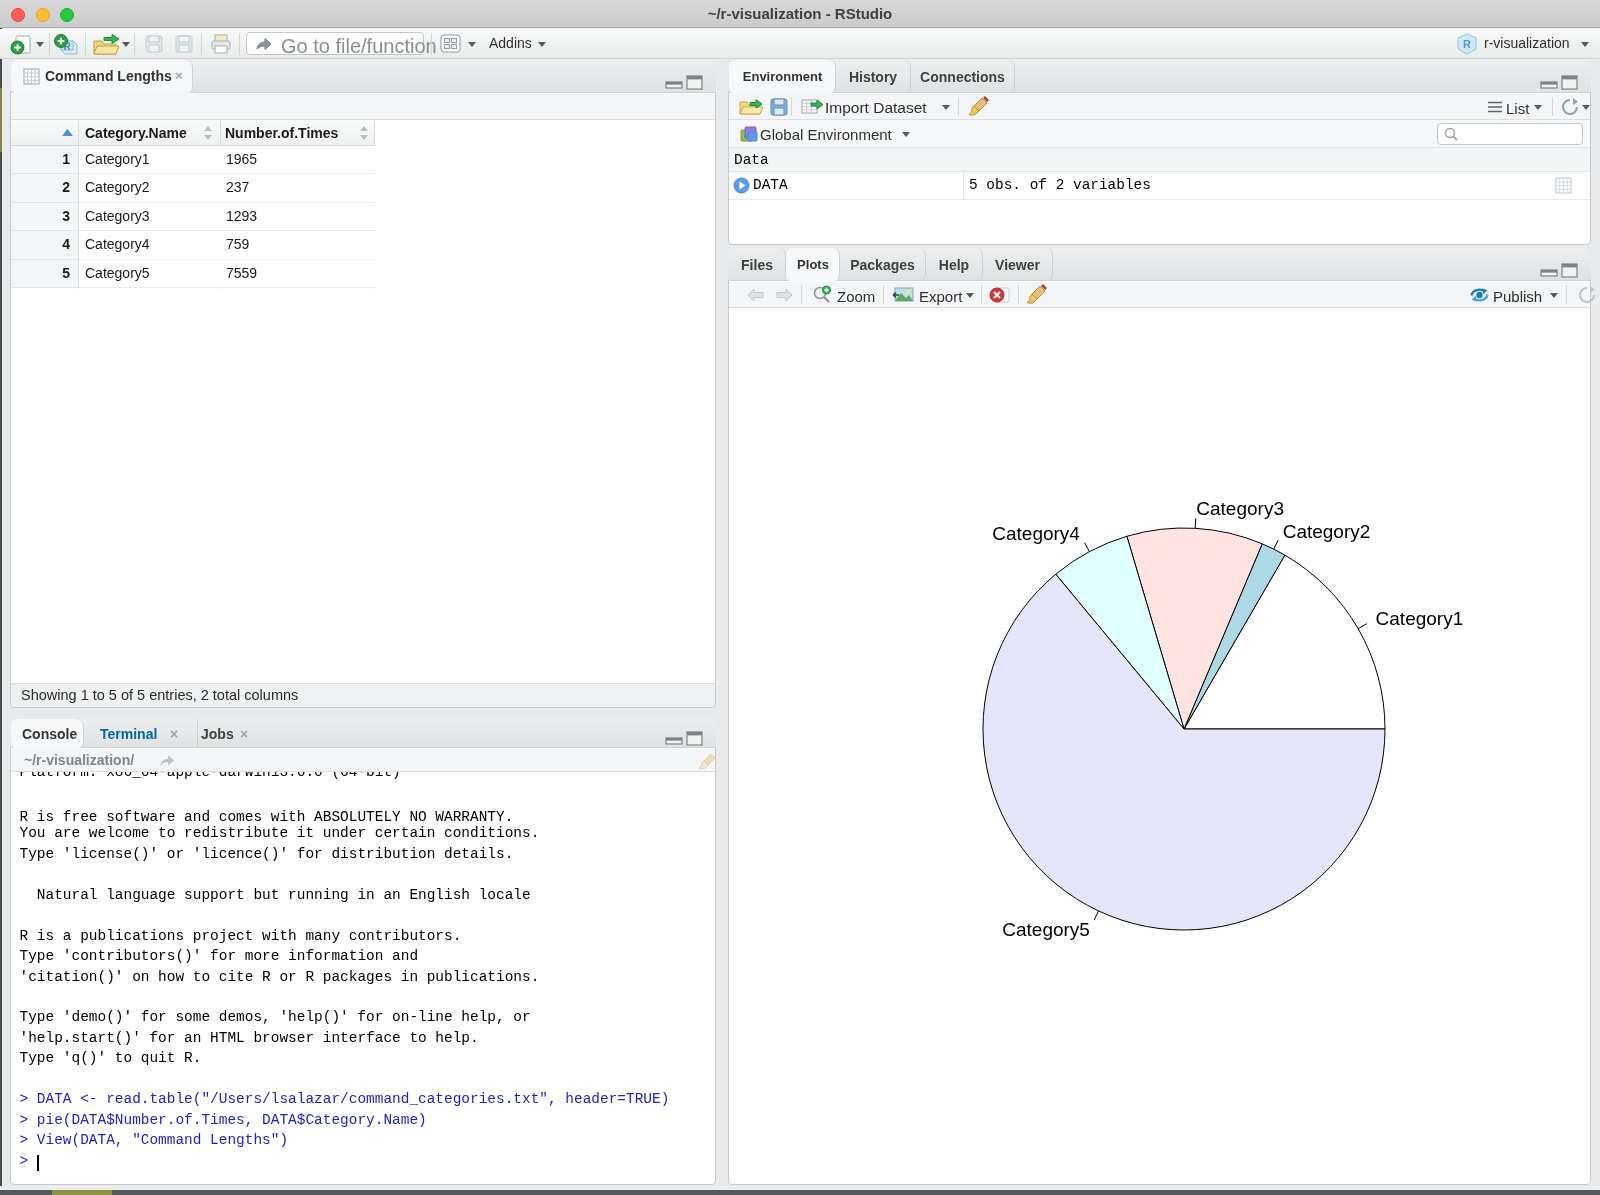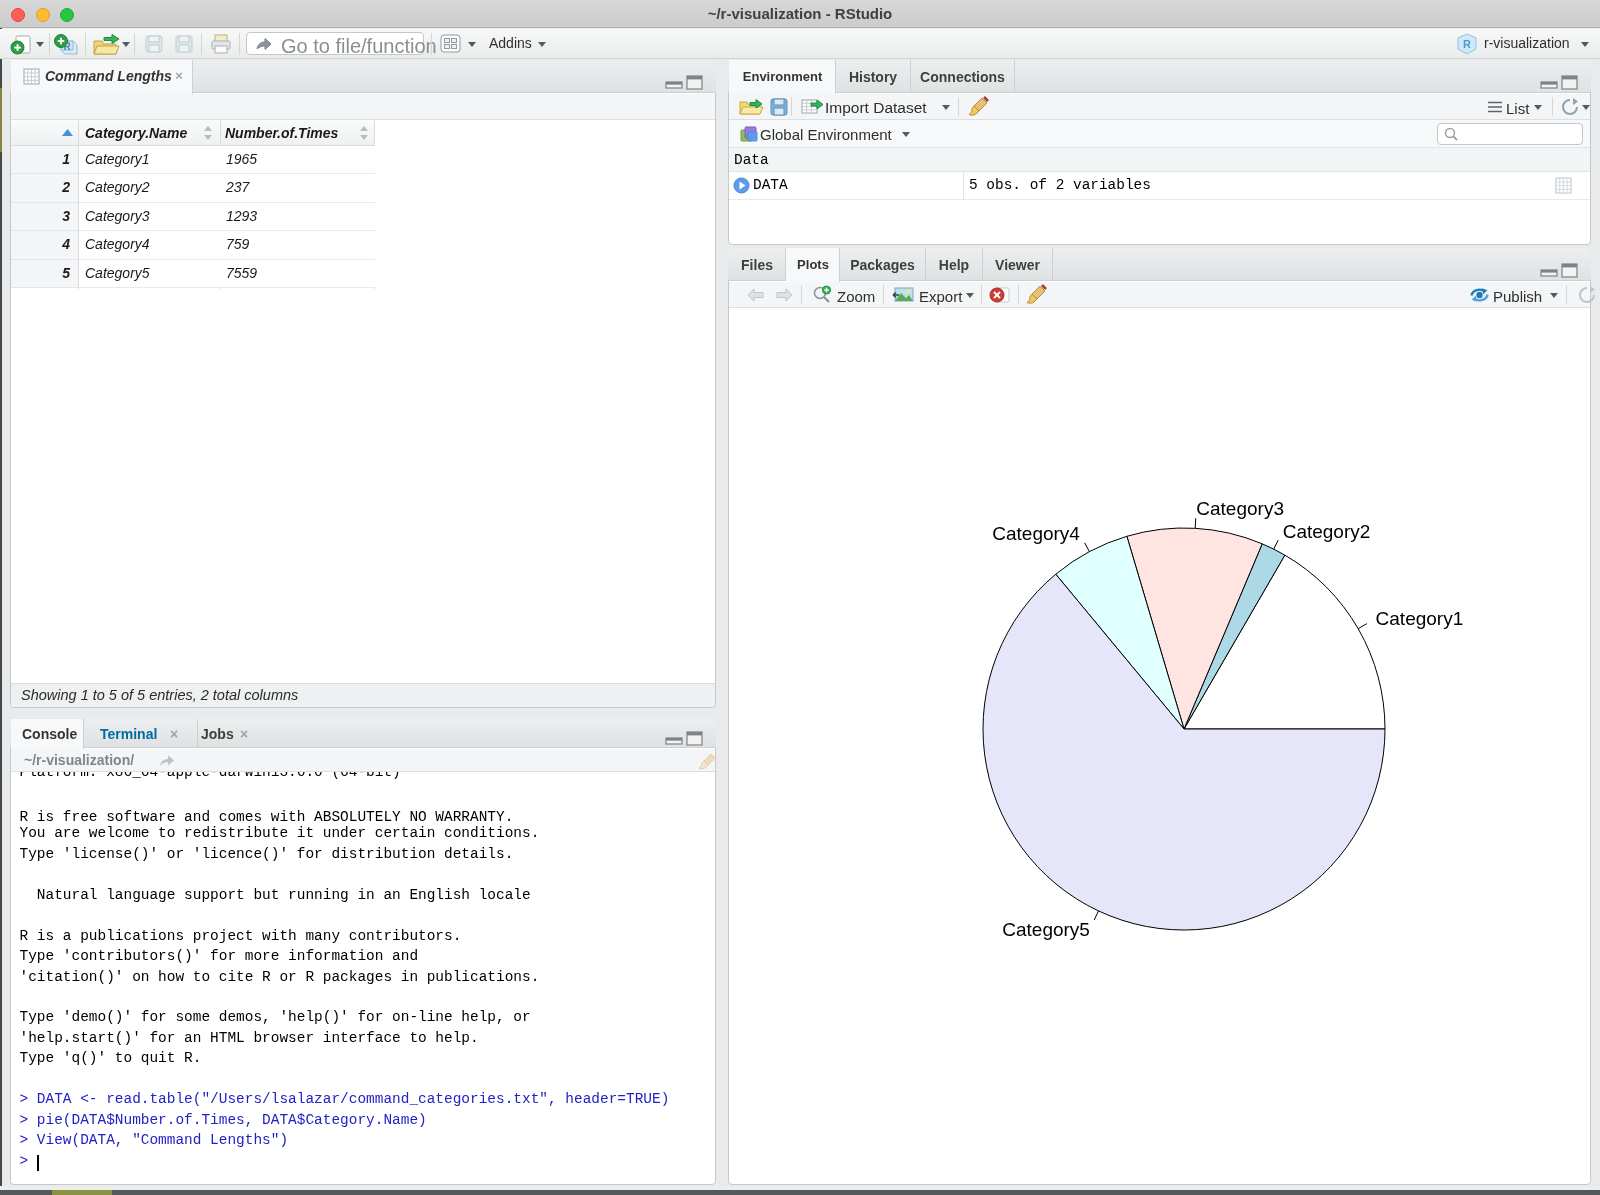--- a/index.html
+++ b/index.html
@@ -16,21 +16,21 @@
 #toolbar { left:0; top:29px; width:1600px; height:30px;
   background:linear-gradient(#f7f8f8,#eaebeb); border-bottom:1px solid #d2d4d4; }
 .tsep { width:1px; height:22px; background:#d4d6d6; top:4px; }
 .caret { width:0; height:0; border-left:4px solid transparent; border-right:4px solid transparent; border-top:5px solid #585a5a; }
 .tbtext { font-size:14px; color:#2f2f2f; }
 
 .panel { background:#ffffff; border:1px solid #c6c9ca; border-radius:4px; }
 .tabbar { left:0; top:0; width:100%; height:33px; background:linear-gradient(#eceeef,#dfe2e3);
   border-bottom:1px solid #cdd0d1; border-radius:4px 4px 0 0; }
 .tab { top:0; height:33px; font-size:14px; font-weight:bold; color:#3f3f3f;
-  border-right:1px solid #cdd0d1; text-align:center; }
+  border-right:1px solid #cdd0d1; text-align:center;border-radius:7px; }
 .tab.active { background:#f7f8f9; height:34px; }
 .tablabel { width:100%; top:9px; }
 .ptoolbar { width:100%; height:26px; background:#f3f5f6; border-bottom:1px solid #dcdfe0; }
 .winbtns { top:15px; right:12px; width:40px; height:16px; }
 
 .navarrow { width:17px; height:14px; top:6px; }
 .icon13 { font-size:15px; color:#2f2f2f; }
 
 .searchbox { height:21px; background:#fff; border:1px solid #c4c7c8; border-radius:4px; }
 
@@ -123,21 +123,21 @@
 
   <svg class="abs" style="left:1456px;top:4px;" width="22" height="22">
     <path d="M11,1 L20,5 L20,16 L11,21 L2,16 L2,5 Z" fill="#cfe9f7" stroke="#90c3e0"></path>
     <text x="11" y="15" font-size="11" fill="#4e9cc9" text-anchor="middle" font-weight="bold">R</text>
   </svg>
   <div class="abs tbtext" style="left:1484px;top:6px;">r-visualization</div>
   <div class="abs caret" style="left:1581px;top:13px;"></div>
 </div>
 
 <div class="abs panel" id="viewer" style="left:10px;top:60px;width:706px;height:648px;"></div>
-<div class="abs" id="viewer-in" style="left:10px;top:60px;width:706px;height:788px;font-style:italic;">
+<div class="abs" id="viewer-in" style="left:10px;top:60px;width:706px;height:788px;">
   <div class="tabbar abs"></div>
   <div class="abs tab active" style="left:1px;width:182px;"></div>
   <svg class="abs" style="left:13px;top:8px;" width="18" height="18">
     <rect x="1" y="1" width="15" height="15" fill="#fff" stroke="#9aa4aa"></rect>
     <path d="M1,5 H16 M1,8.7 H16 M1,12.4 H16 M4.7,1 V16 M8.4,1 V16 M12.1,1 V16" stroke="#c3ccd1" stroke-width="1" fill="none"></path>
   </svg>
   <div class="abs" style="left:35px;top:8px;font-size:14px;font-weight:bold;color:#333;">Command Lengths</div>
   <div class="abs" style="left:165px;top:8px;font-size:13px;color:#9fa3a4;font-weight:bold;">×</div>
   <div class="abs winbtns">
     <svg width="40" height="16">

